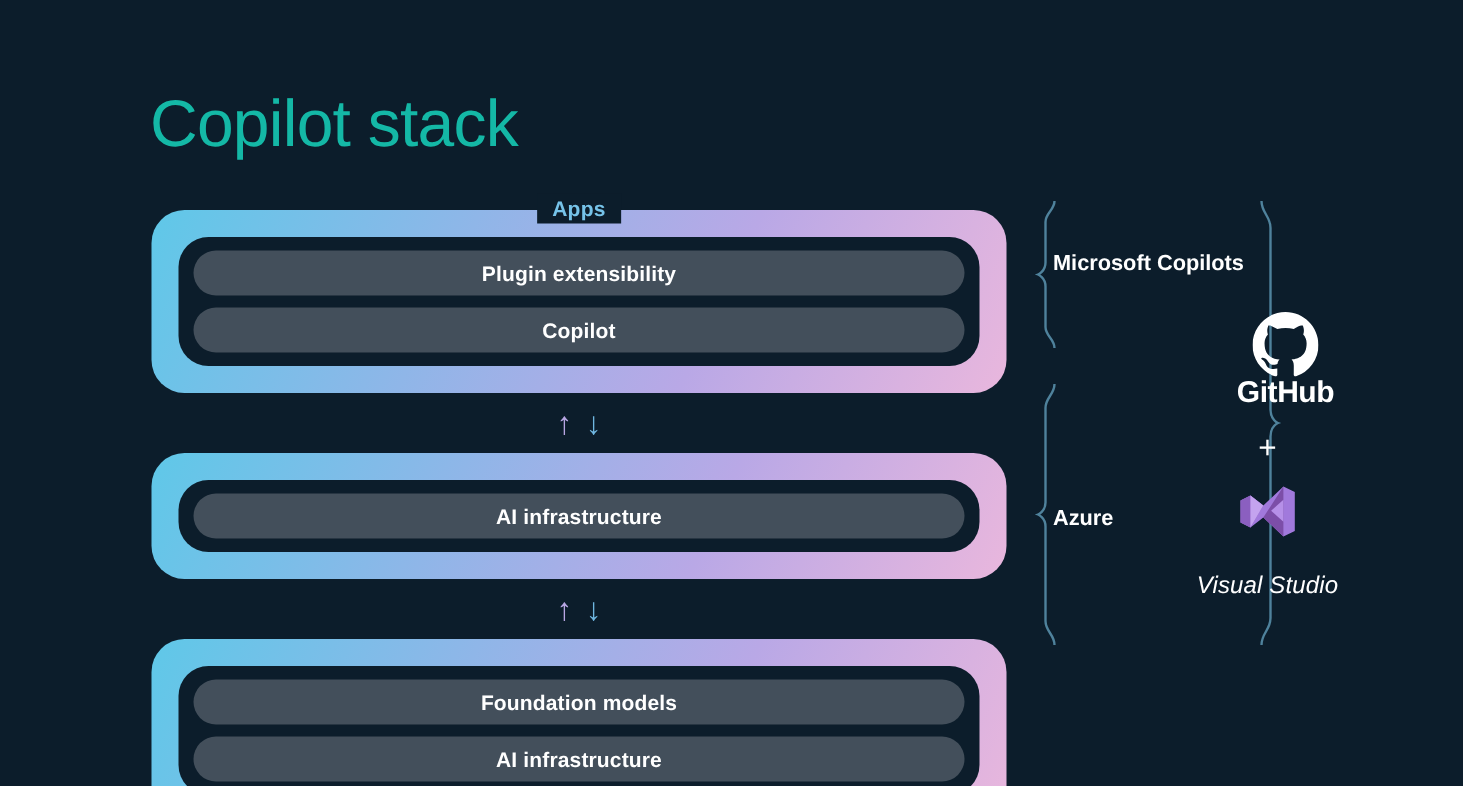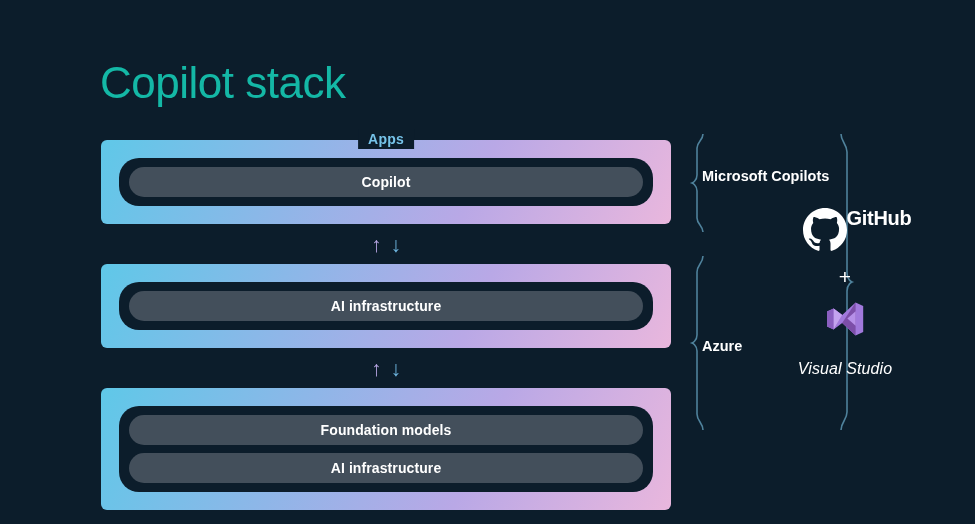--- a/index.html
+++ b/index.html
@@ -39,21 +39,21 @@
   .stack {
     position: absolute;
     left: 101px;
     top: 140px;
     width: 570px;
   }
 
   
   .group {
     position: relative;
-    border-radius: 6px;
+    border-radius: 22px;
     padding: 18px;
     background: linear-gradient(115deg, #5fc8e8 0%, #8fb6e8 35%, #b9a8e6 65%, #e9b7dd 100%);
   }
   .group-inner {
     background: #0c1d2b;
     border-radius: 20px;
     padding: 9px 10px;
     display: flex;
     flex-direction: column;
     gap: 8px;
@@ -124,21 +124,21 @@
   
   .logo-block {
     position: absolute;
     left: 786px;
     top: 208px;
     width: 118px;
     display: flex;
     flex-direction: column;
     align-items: center;
   }
-  .gh-wrap { display: flex; flex-direction: row; align-items: flex-start; margin-left: 24px; }
+  .gh-wrap { display: flex; flex-direction: column; align-items: center; margin-left: 24px; }
   .gh-name {
     font-size: 20px;
     font-weight: 700;
     color: #ffffff;
     letter-spacing: -0.3px;
     margin-top: -1px;
   }
   .plus-sign {
     font-size: 21px;
     font-weight: 400;
@@ -161,20 +161,21 @@
 
 <div class="slide">
 
   <div class="title">Copilot stack</div>
 
   <div class="stack">
 
     <div class="group group-apps">
       <div class="group-label">Apps</div>
       <div class="group-inner">
+        <div class="pill">Plugin extensibility</div>
         <div class="pill">Copilot</div>
       </div>
     </div>
 
     <div class="arrows">
       <span class="arrow-up">↑</span>
       <span class="arrow-down">↓</span>
     </div>
 
     <div class="group">

